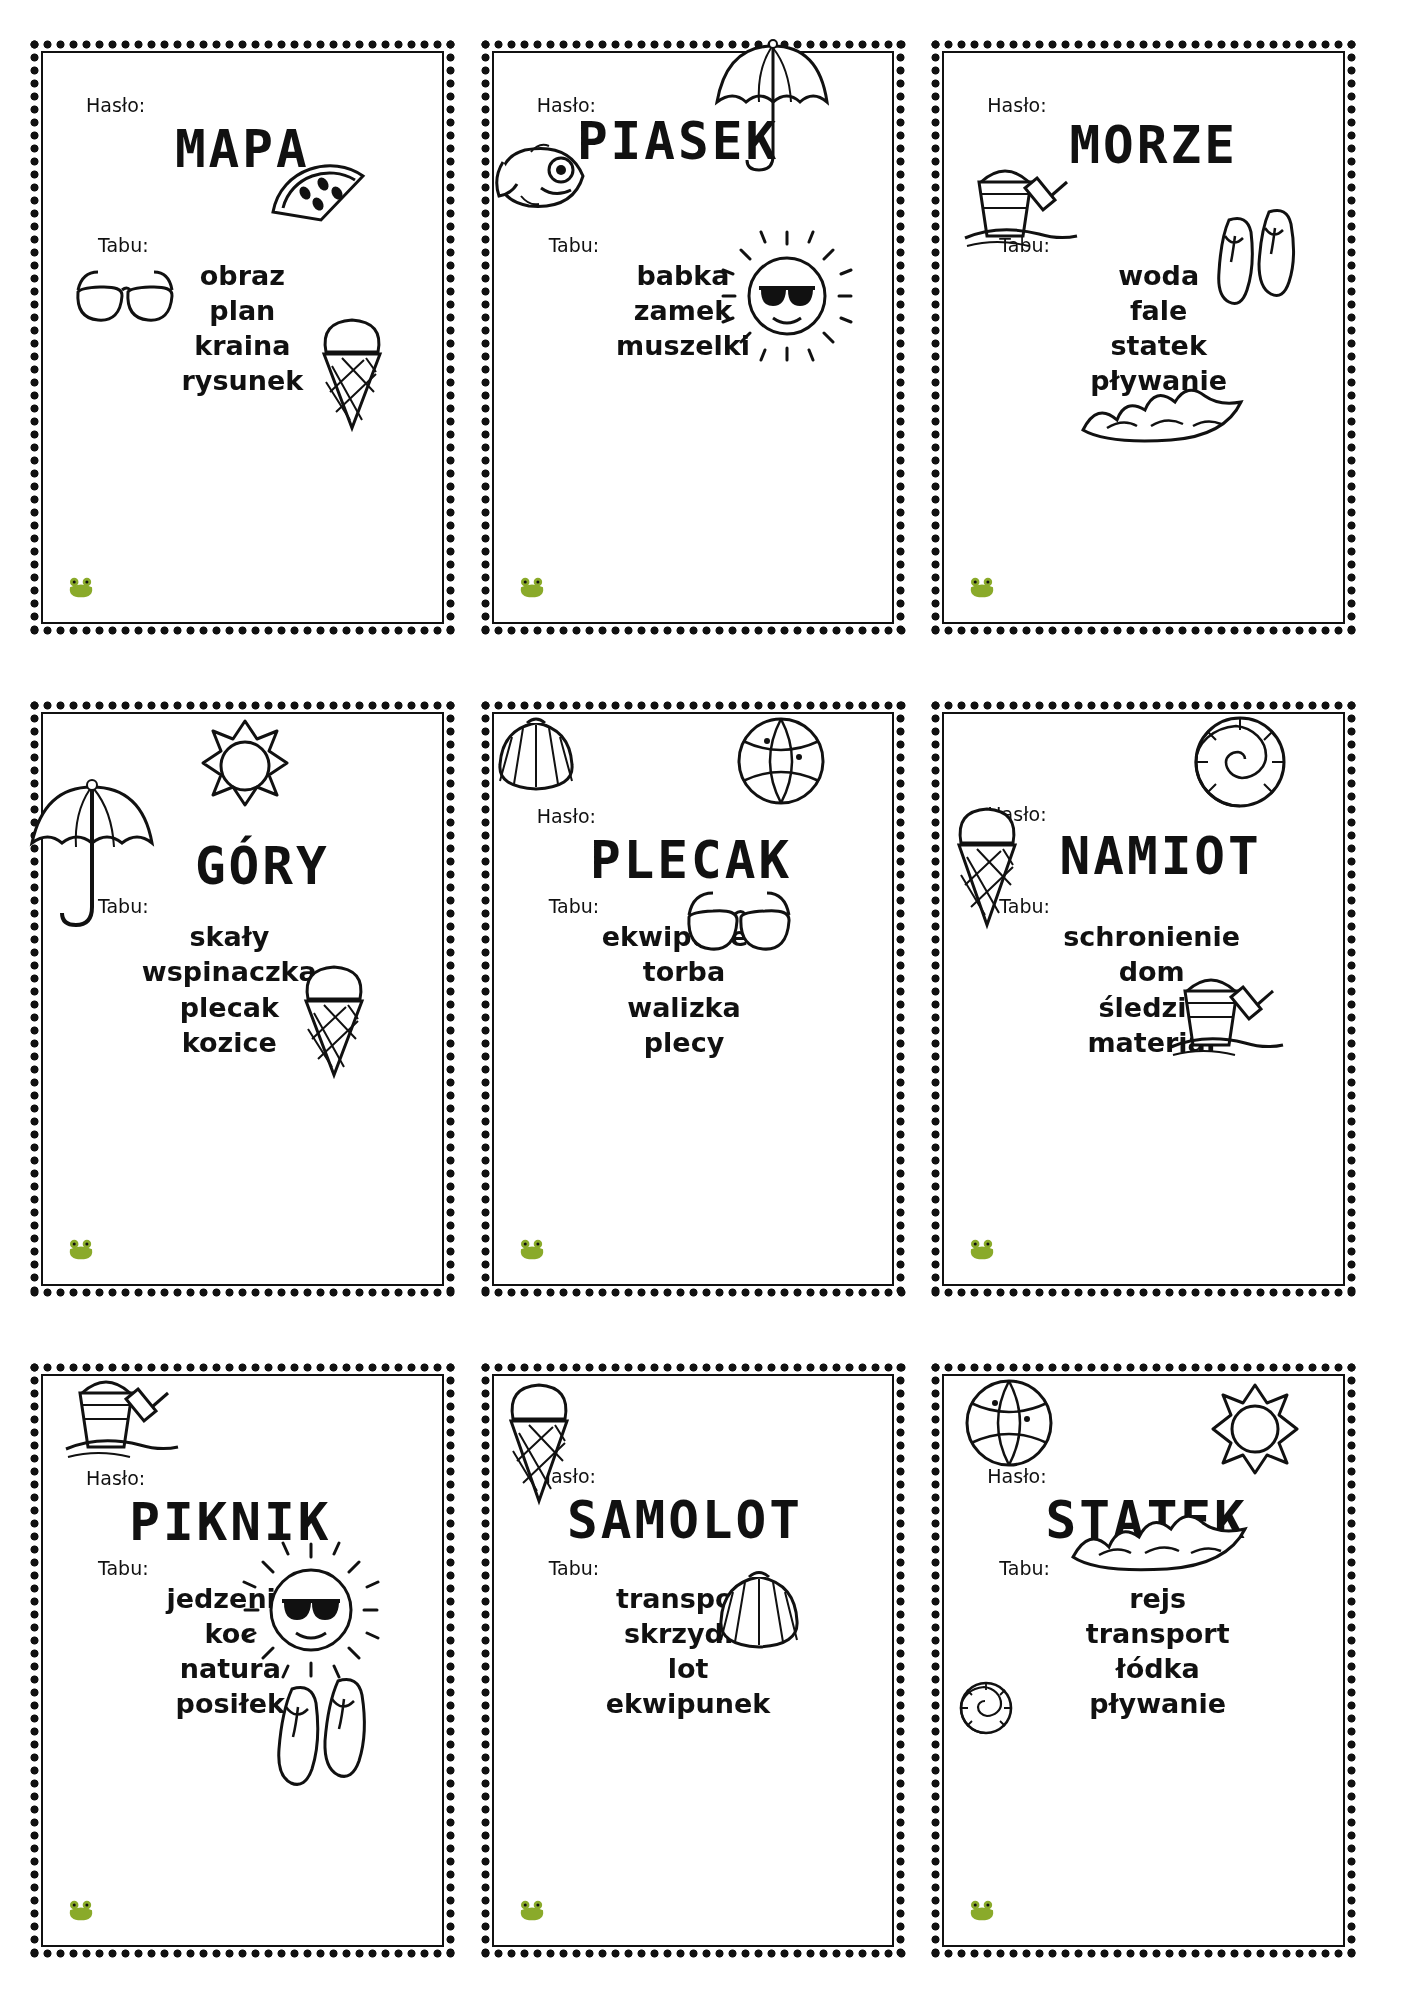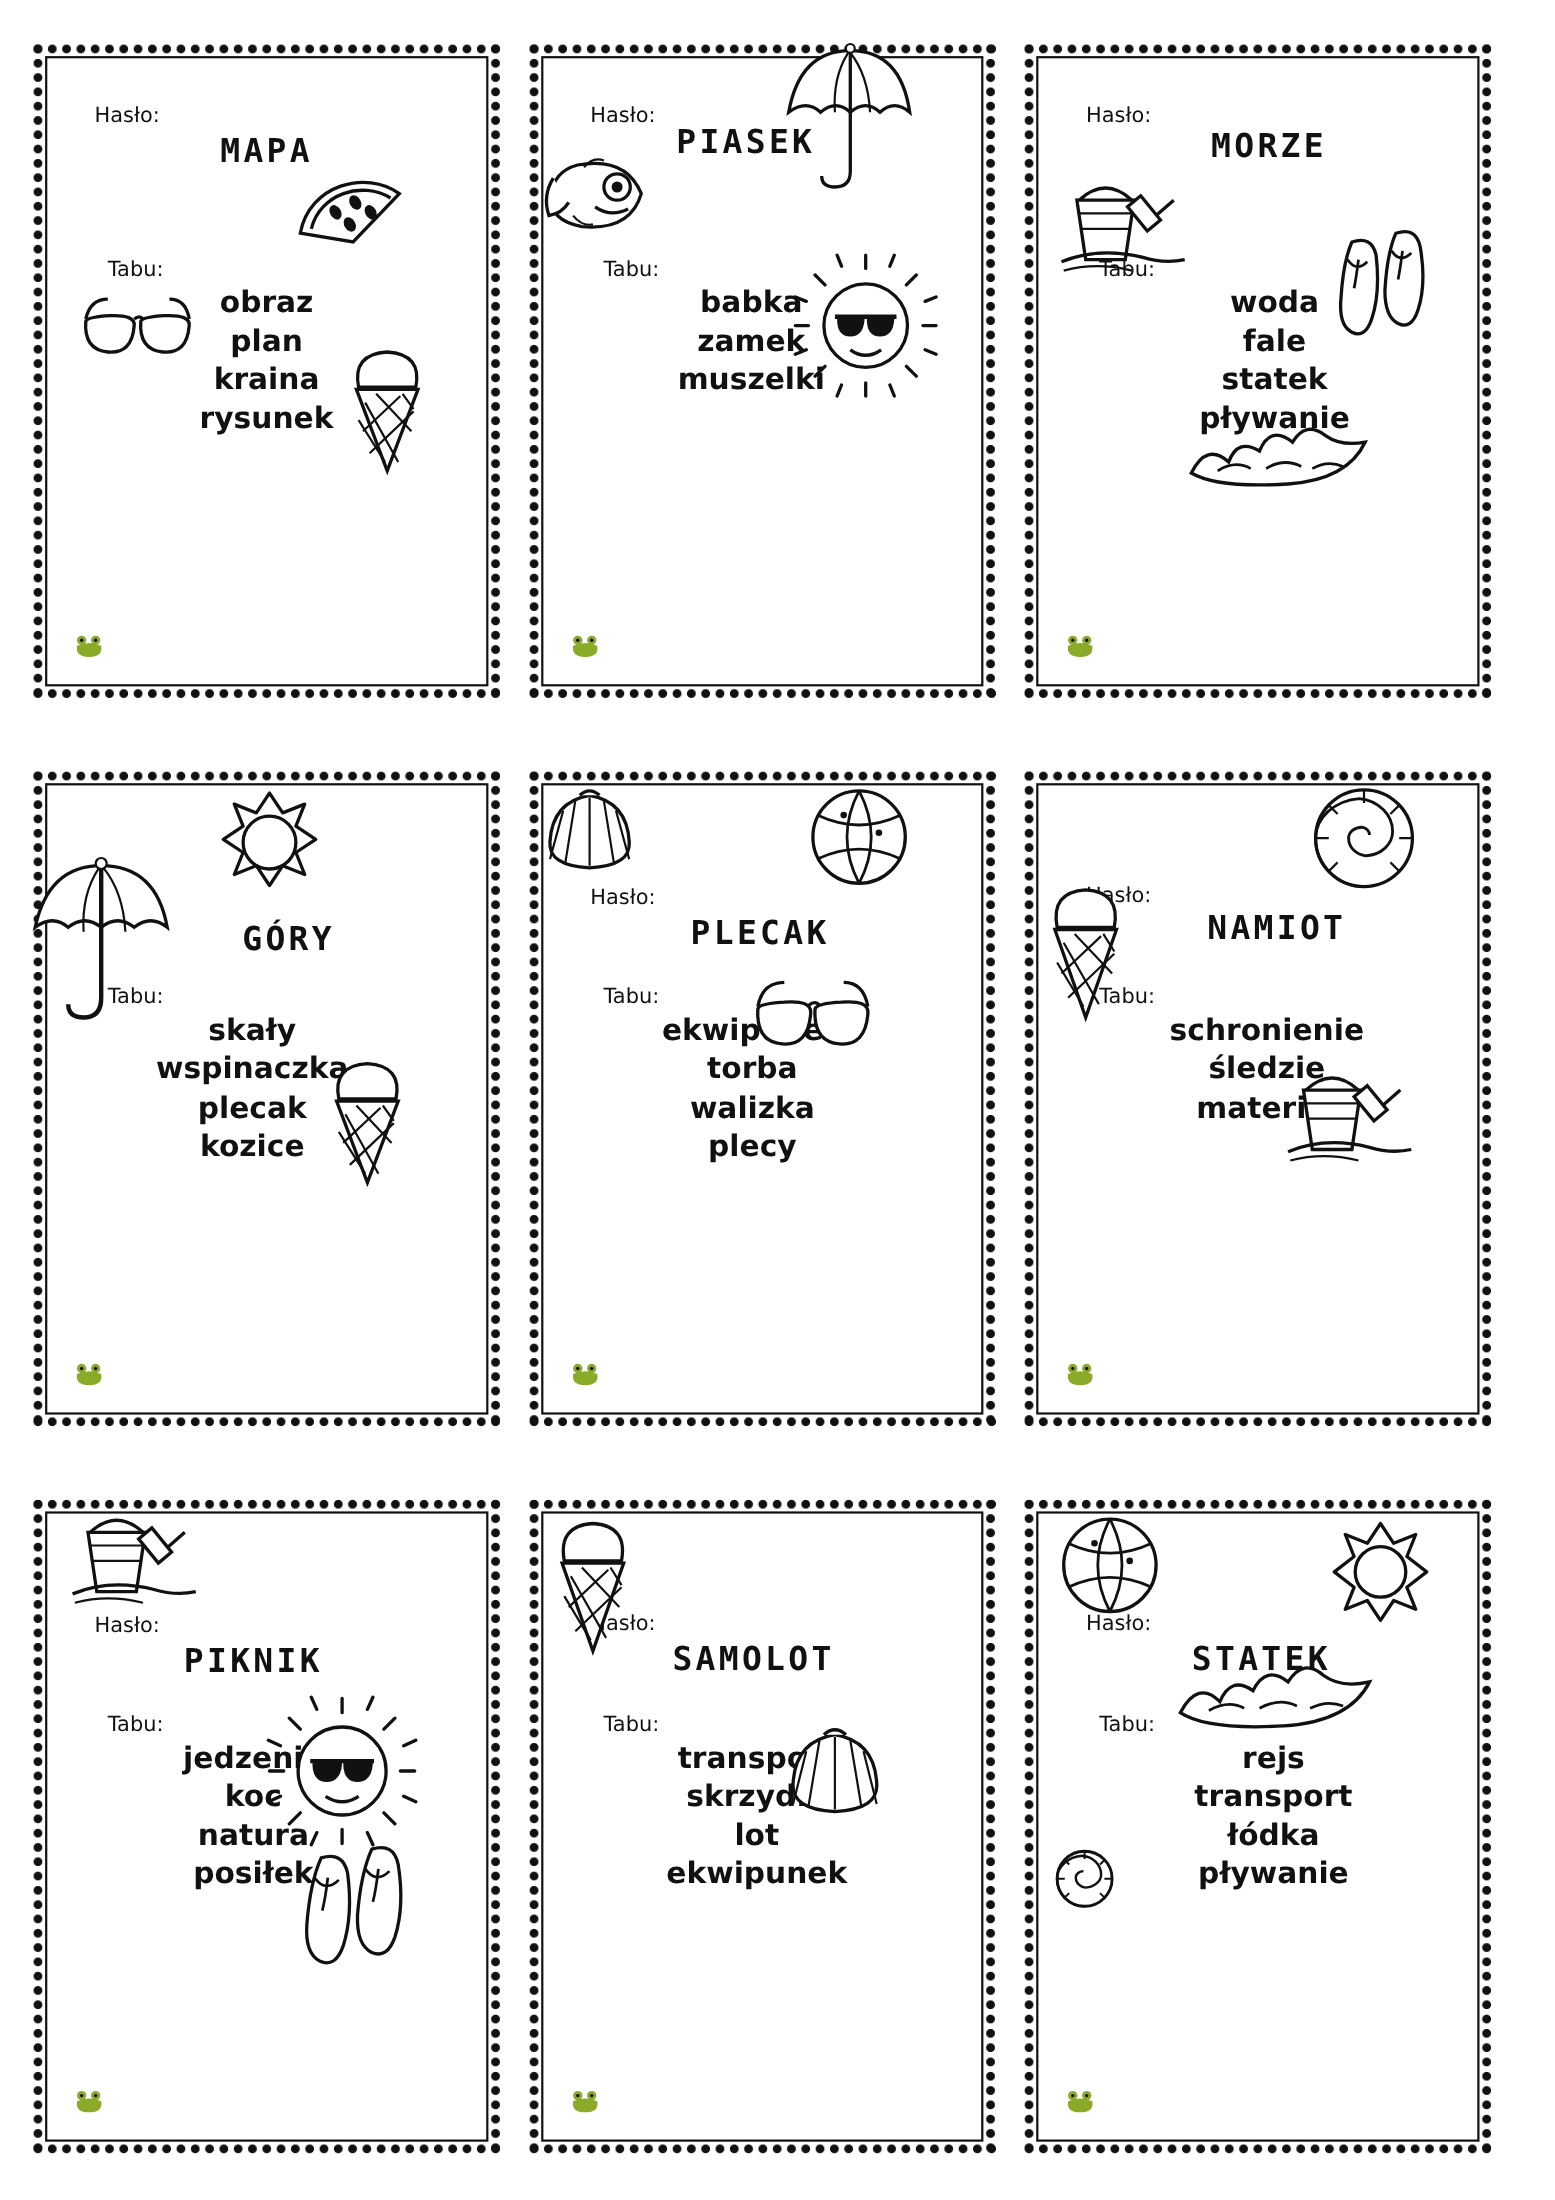--- a/index.html
+++ b/index.html
@@ -90,21 +90,21 @@
   }
 
   .word {
     position: absolute;
     left: 0;
     right: 0;
     top: 62px;
     text-align: center;
     font-family: "DejaVu Sans Mono", monospace;
     font-weight: 700;
-    font-size: 30px;
+    font-size: 51px;
     letter-spacing: 3px;
     color: #111;
   }
 
   .taboo {
     position: absolute;
     left: 0;
     right: 0;
     top: 200px;
     text-align: center;
@@ -404,20 +404,21 @@
 
     <div class="card">
       <div class="card-border"></div>
       <div class="card-inner"></div>
       <div class="card-content">
         <span class="lbl lbl-haslo" style="top:84px;">Hasło:</span>
         <div class="word" style="top:108px; left:34px;">NAMIOT</div>
         <span class="lbl lbl-tabu">Tabu:</span>
         <div class="taboo" style="left:16px;">
           <div>schronienie</div>
+          <div>dom</div>
           <div>śledzie</div>
           <div>materiał</div>
         </div>
 
         <div class="deco" style="left:238px; top:-10px;">
           <svg width="106" height="106" viewBox="0 0 106 106">
             <circle cx="53" cy="53" r="44" fill="#fff" stroke="#111" stroke-width="3"></circle>
             <path d="M53 97 a44 44 0 0 1 -44 -44 a44 36 0 0 1 40 -36 a34 30 0 0 1 30 30 a26 22 0 0 1 -24 22 a18 16 0 0 1 -16 -16 a12 10 0 0 1 12 -10 a8 7 0 0 1 7 7" fill="none" stroke="#111" stroke-width="2.6"></path>
             <path d="M53 9 v12 M20 22 l9 9 M9 53 h12 M20 84 l9 -9 M86 22 l-9 9 M97 53 h-12 M86 84 l-9 -9" stroke="#111" stroke-width="2" fill="none"></path>
           </svg>

